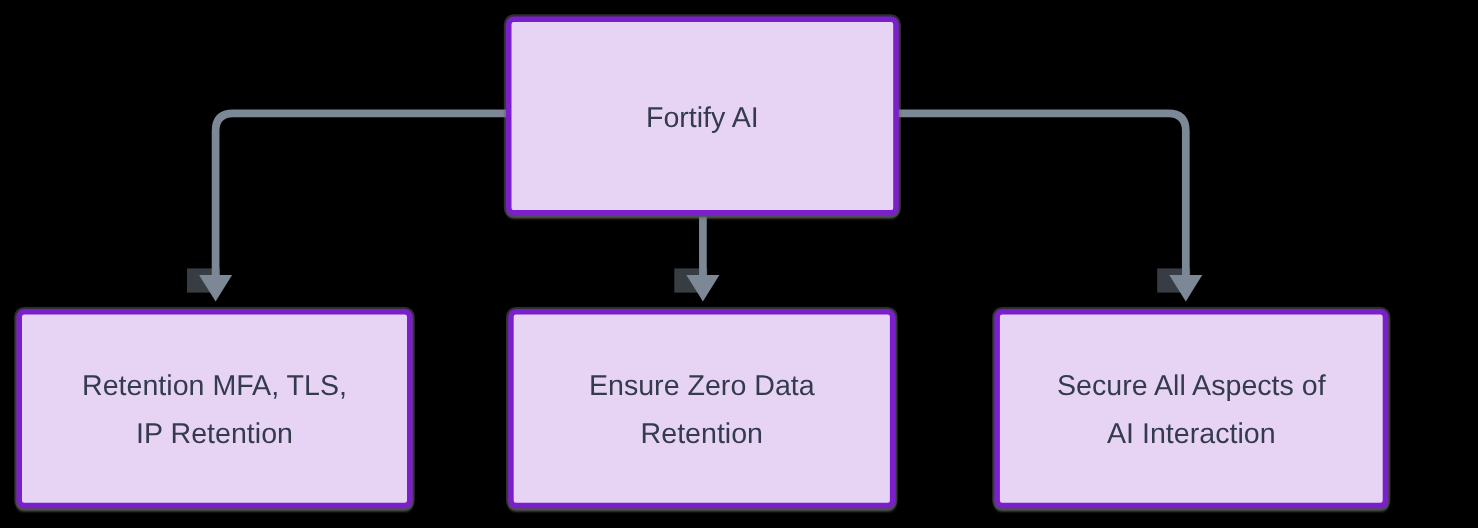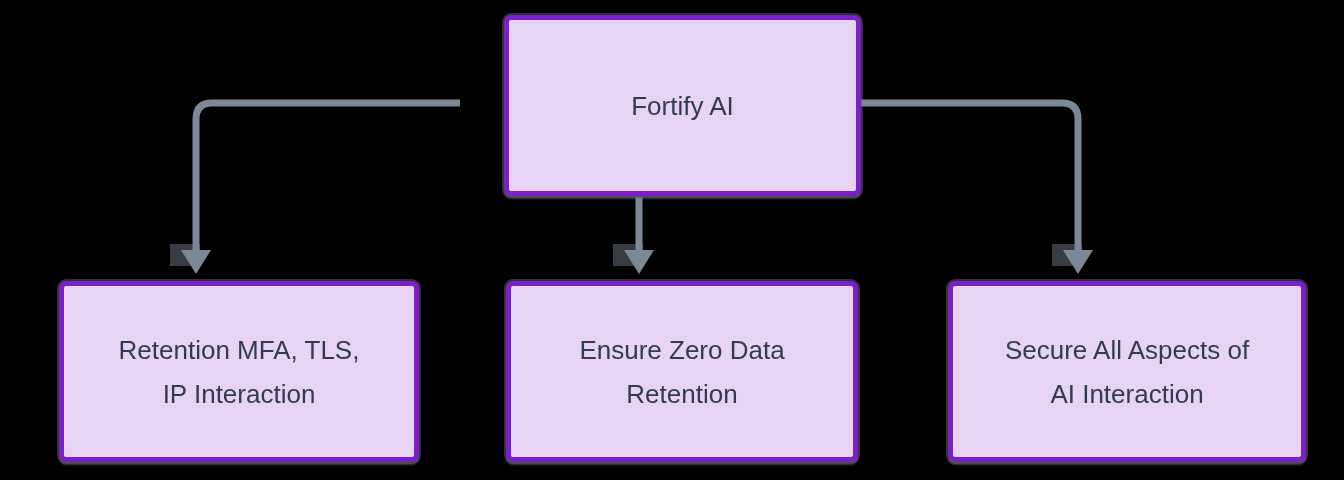--- a/index.html
+++ b/index.html
@@ -44,21 +44,20 @@
     box-shadow: 0 0 0 2px rgba(105,105,105,0.45), 0 3px 2px rgba(105,105,105,0.55);
     display: flex;
     flex-direction: column;
     align-items: center;
     justify-content: center;
     text-align: center;
     color: var(--text, #333B4D);
     font-size: 26px;
     line-height: 44px;
     font-weight: 500;
-    margin-left: 44px;
   }
   .node-root    { left: 460px; top: 15px;  width: 357px; height: 181px; }
   .node-child-1 { left: 15px;  top: 281px; width: 360px; height: 181px; }
   .node-child-2 { left: 462px; top: 281px; width: 352px; height: 181px; }
   .node-child-3 { left: 904px; top: 281px; width: 358px; height: 181px; }
   .node-line { display: block; white-space: nowrap; }
 </style>
 </head>
 <body style="background: rgb(0, 0, 0);">
 
@@ -78,21 +77,21 @@
     <rect class="arrowhead-base" x="1052" y="244" width="30" height="22"></rect>
     <polygon class="arrowhead" points="1063,250 1093,250 1078,274"></polygon>
   </svg>
 
   <div class="node node-root">
     <span class="node-line">Fortify AI</span>
   </div>
 
   <div class="node node-child-1">
     <span class="node-line">Retention MFA, TLS,</span>
-    <span class="node-line">IP Interaction</span>
+    <span class="node-line">IP Retention</span>
   </div>
 
   <div class="node node-child-3">
     <span class="node-line">Secure All Aspects of</span>
     <span class="node-line">AI Interaction</span>
   </div>
 
   <div class="node node-child-2">
     <span class="node-line">Ensure Zero Data</span>
     <span class="node-line">Retention</span>

